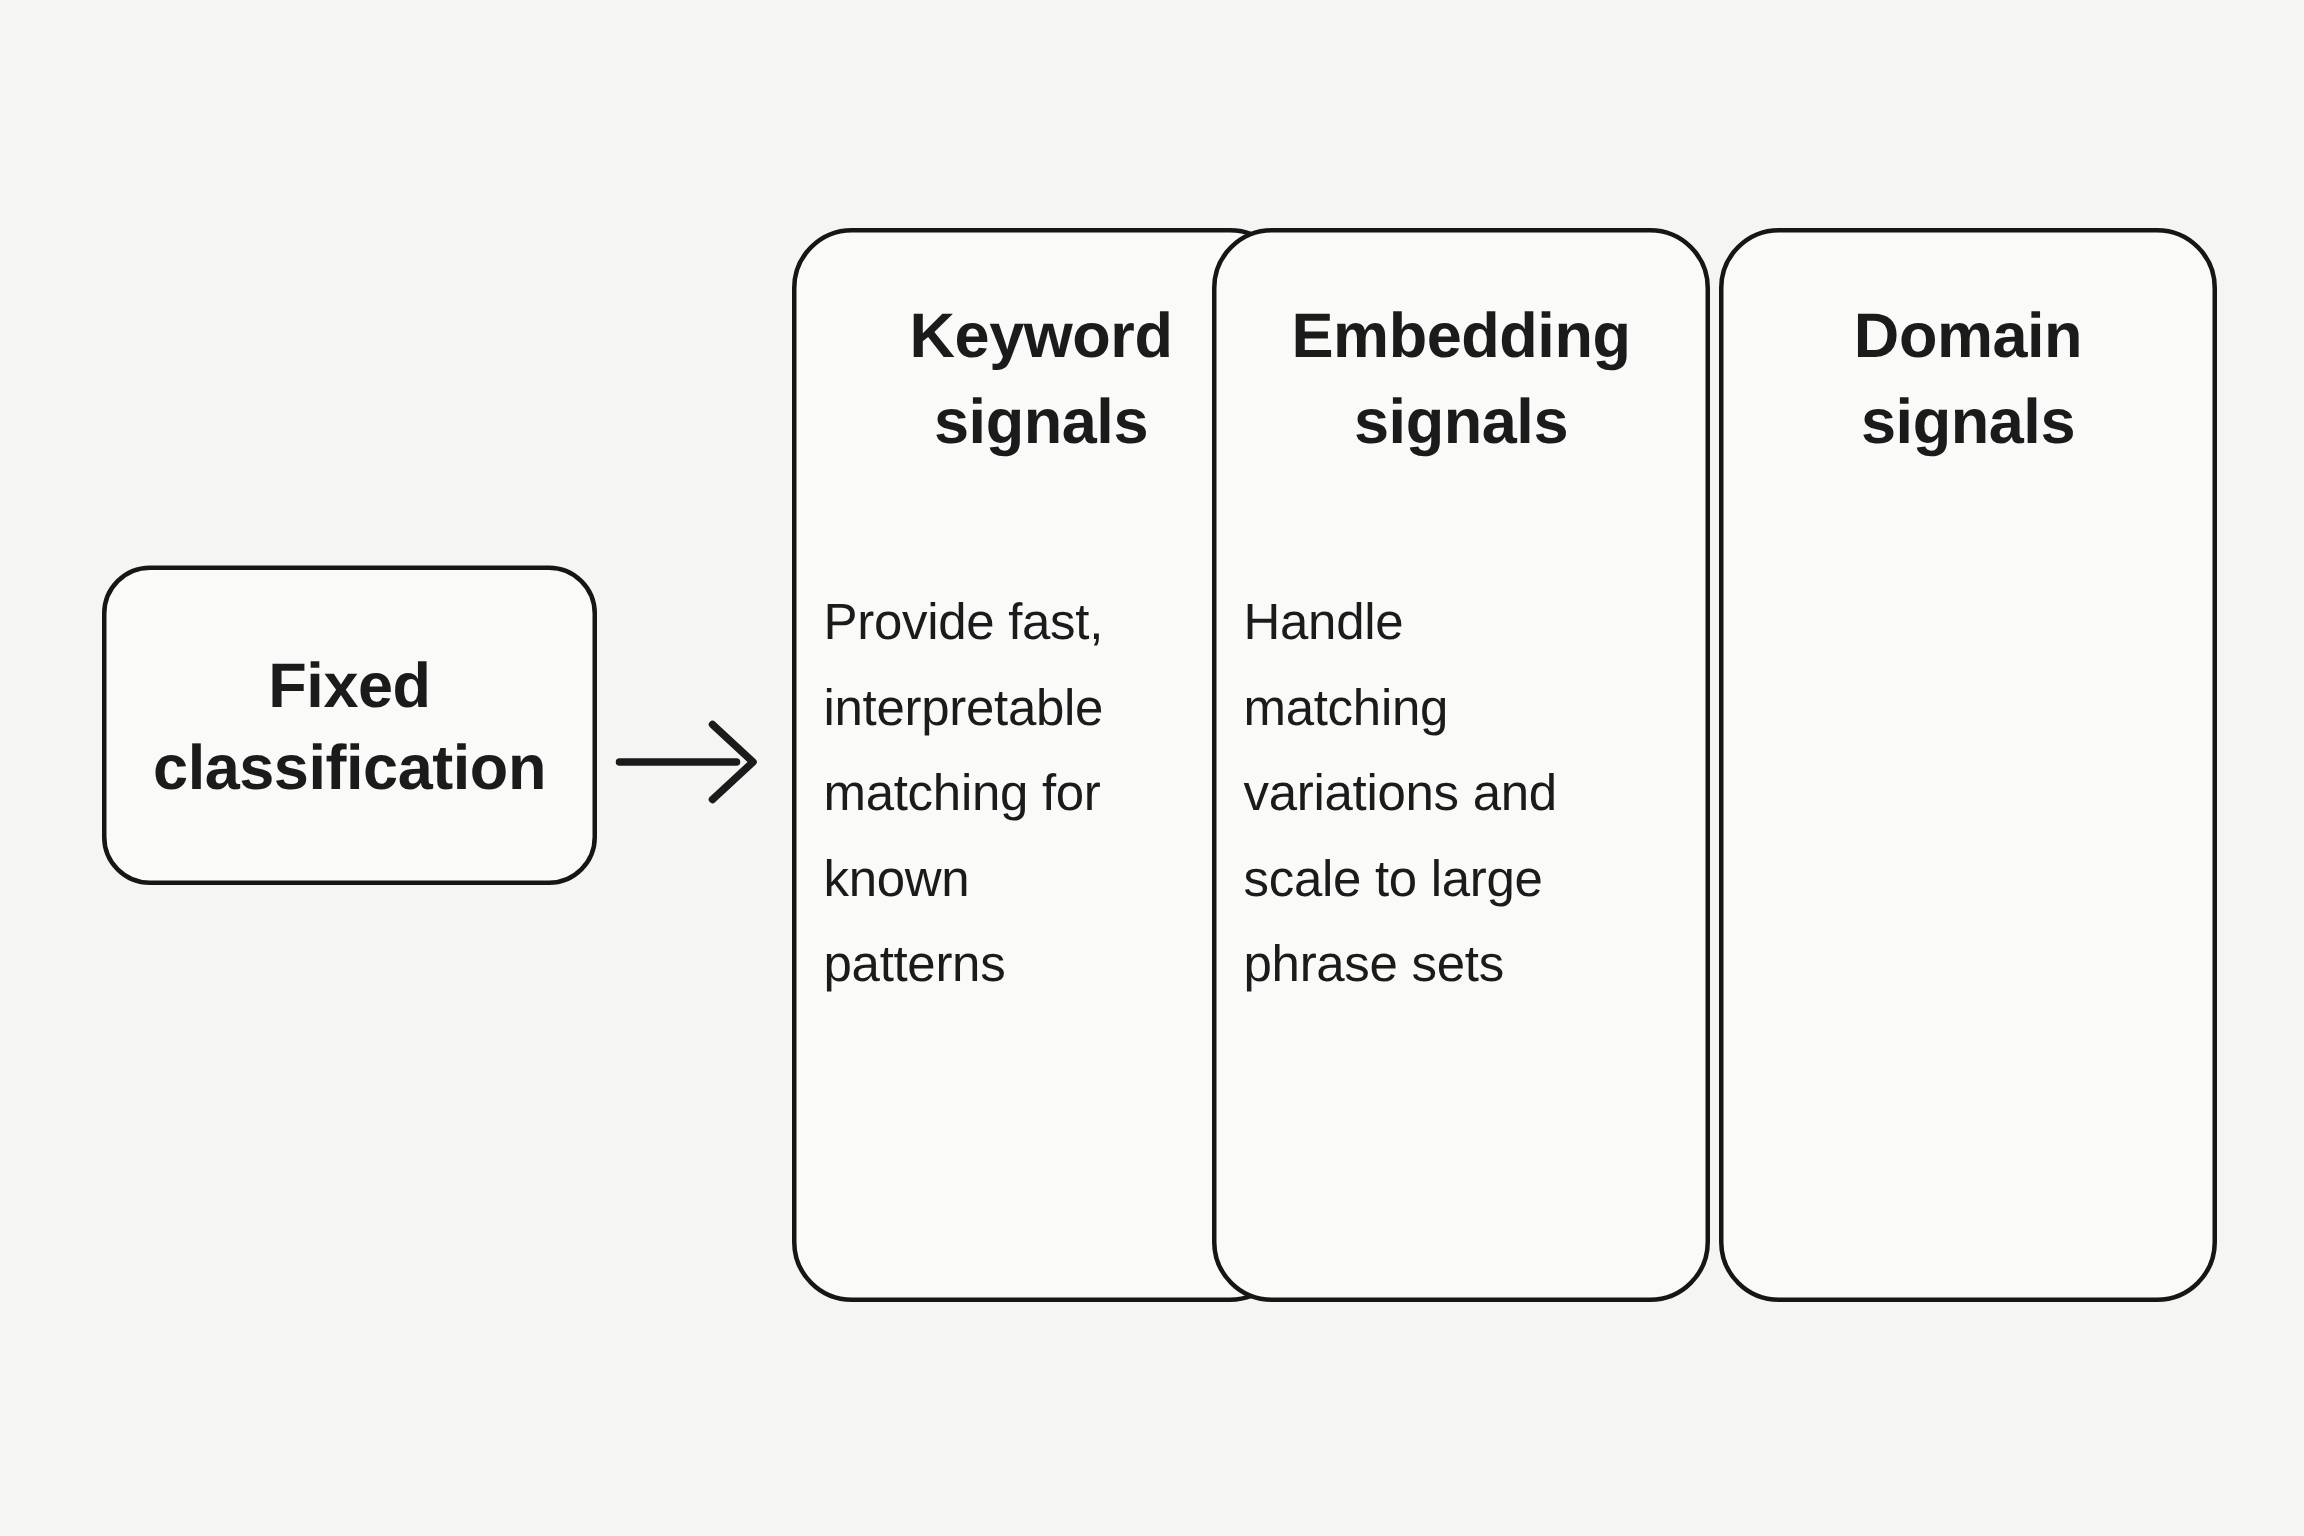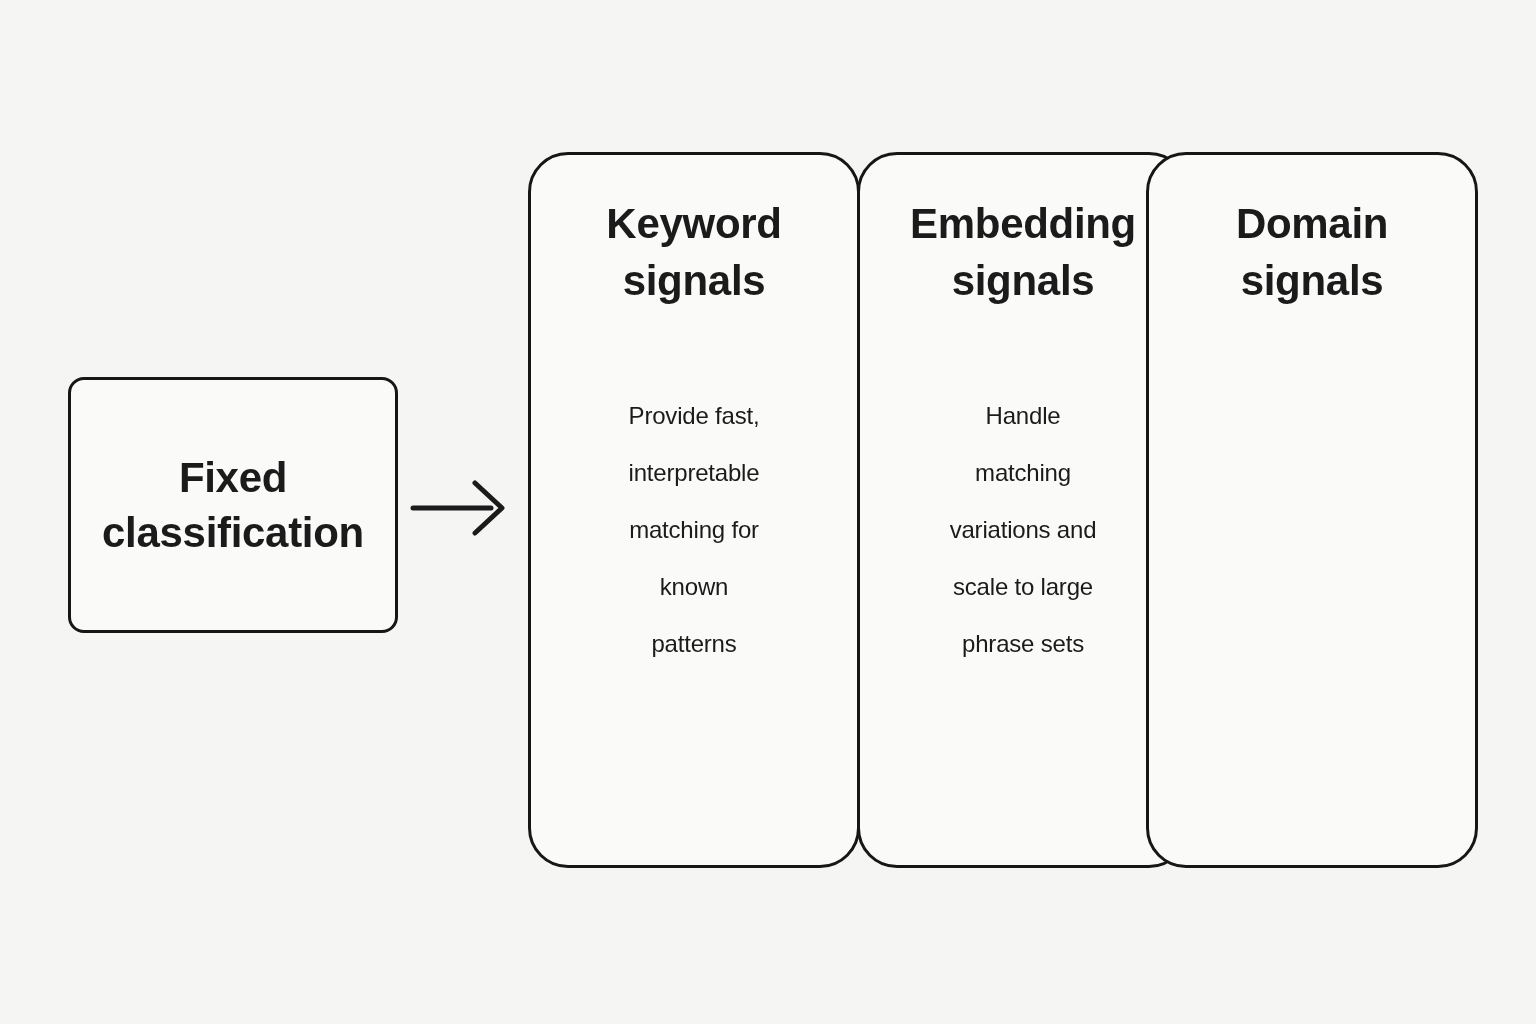--- a/index.html
+++ b/index.html
@@ -13,25 +13,25 @@
     background: #f5f5f4;
     overflow: hidden;
     font-family: "Liberation Sans", sans-serif;
     color: #1b1b1b;
   }
   .node {
     position: absolute;
     left: 68px;
     top: 377px;
     width: 330px;
-    height: 256px;
+    height: 213px;
     box-sizing: border-box;
     background: #fafaf9;
     border: 3.5px solid #161616;
-    border-radius: 16px;
+    border-radius: 32px;
     display: flex;
     align-items: center;
     justify-content: center;
   }
   .node-label {
     font-size: 42px;
     font-weight: 700;
     line-height: 55px;
     text-align: center;
     white-space: pre-line;
@@ -49,36 +49,36 @@
     top: 152px;
     width: 332px;
     height: 716px;
     box-sizing: border-box;
     background: #fafaf9;
     border: 3.5px solid #161616;
     border-radius: 40px;
     padding: 40px 18px 0 18px;
   }
   .card-1 { left: 528px; }
-  .card-2 { left: 857px; }
+  .card-2 { left: 808px; }
   .card-3 { left: 1146px; }
   .card-title {
     font-size: 42px;
     font-weight: 700;
     line-height: 57px;
     text-align: center;
     white-space: pre-line;
     letter-spacing: -0.3px;
   }
   .card-body {
     margin-top: 78px;
-    font-size: 24px;
+    font-size: 34px;
     font-weight: 400;
     line-height: 57px;
-    text-align: center;
+    text-align: left;
     white-space: pre-line;
     letter-spacing: -0.2px;
   }
 </style>
 </head>
 <body>
 
 <div class="canvas">
 
   <div class="node">

